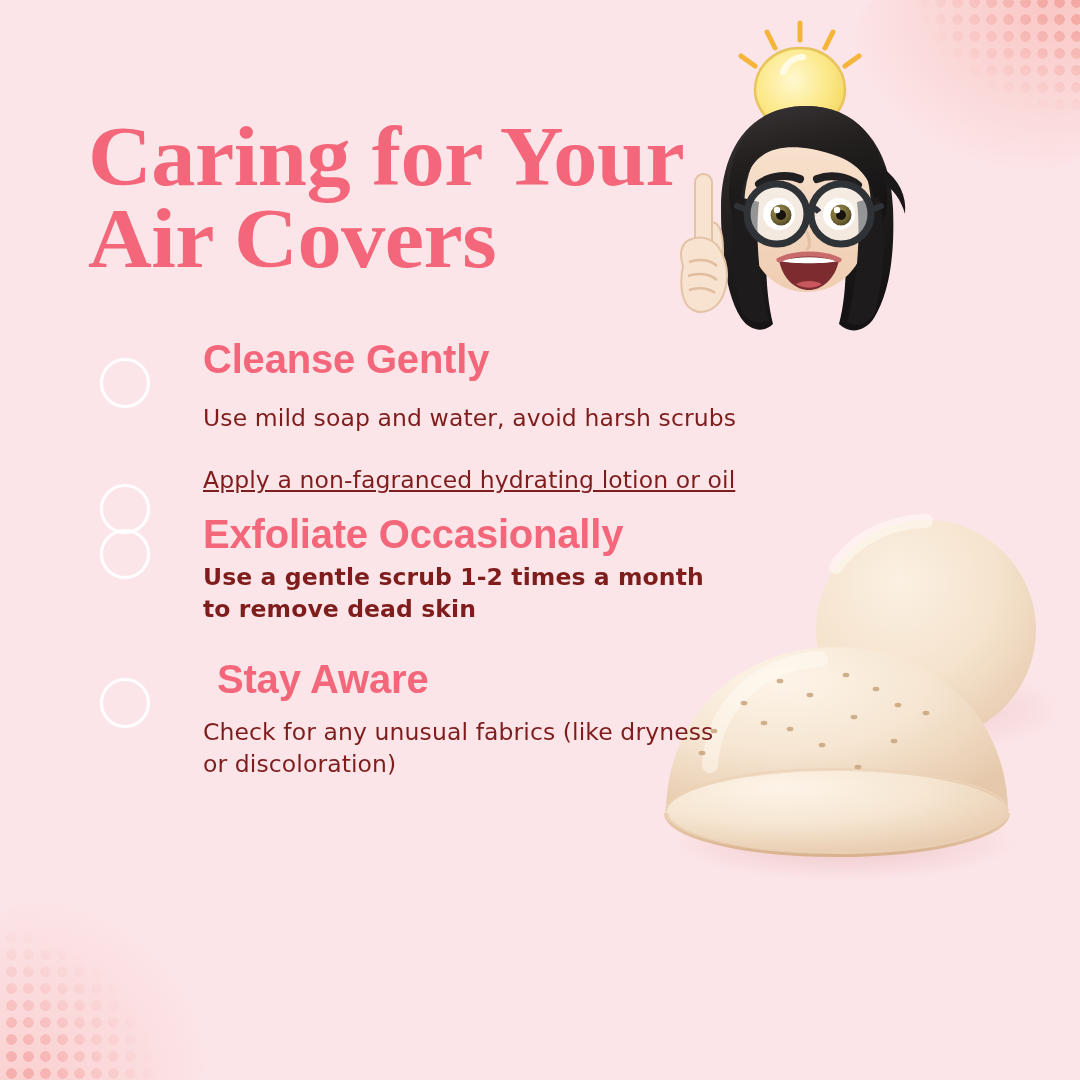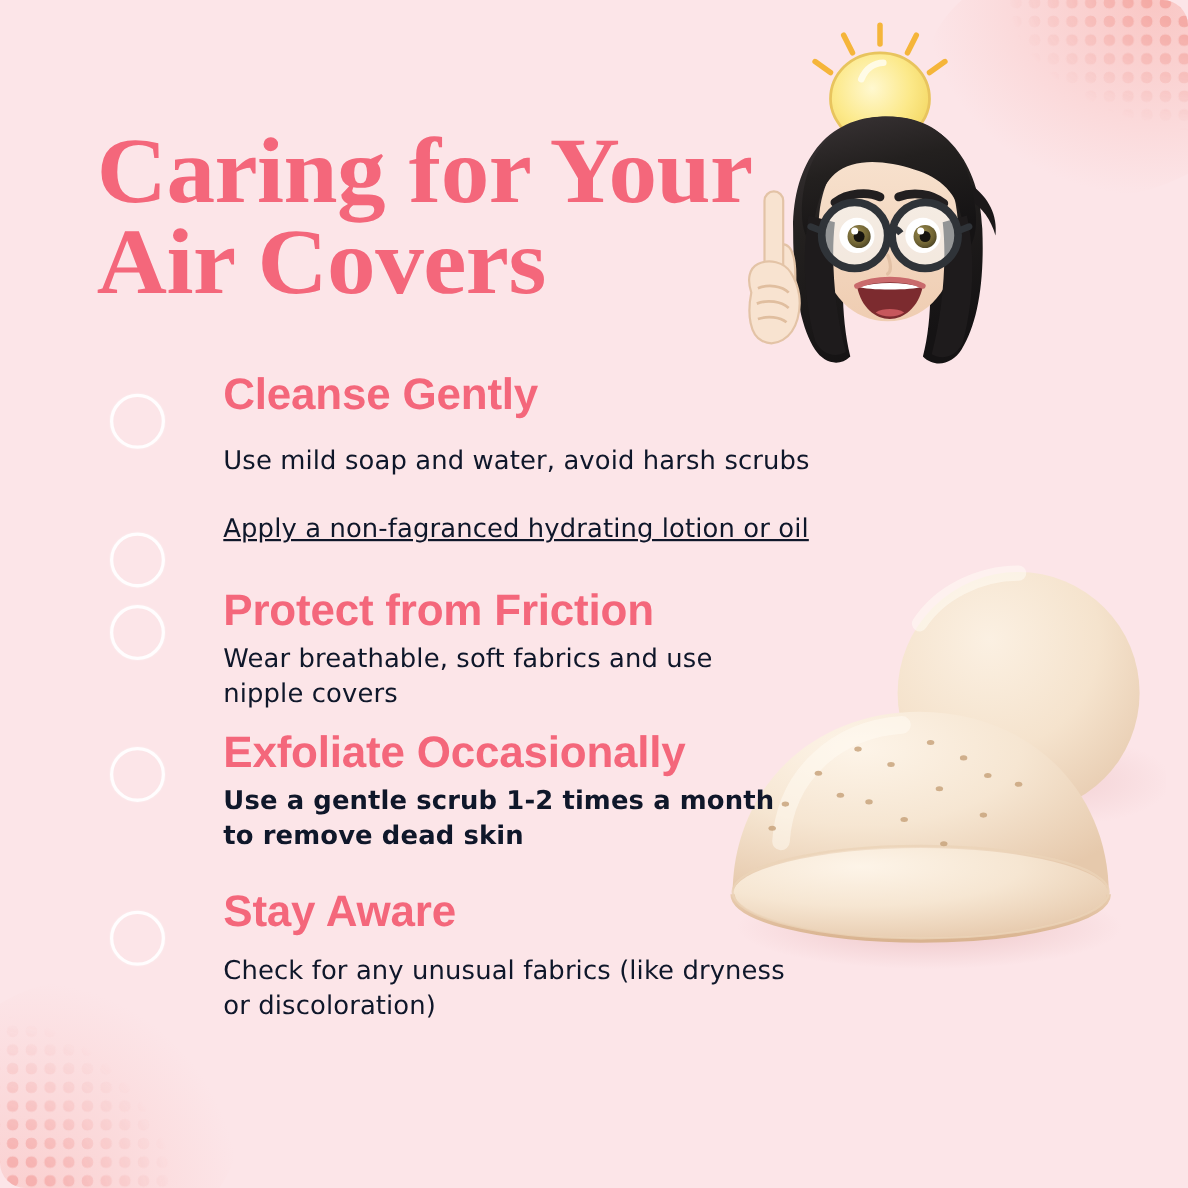--- a/index.html
+++ b/index.html
@@ -2,21 +2,21 @@
 <html><head>
 <meta charset="utf-8">
 <style>
   html,body{margin:0;padding:0;}
   body{
     width:1080px;height:1080px;overflow:hidden;
     background:#FCE5E8;
     font-family:"Liberation Sans", sans-serif;
     position:relative;
   }
-  .canvas{position:absolute;inset:0;overflow:hidden;border-radius:23px;}
+  .canvas{position:absolute;inset:0;overflow:hidden;}
 
   
   .halftone{position:absolute;pointer-events:none;}
   .halftone-tr{
     top:-6px;right:-10px;width:260px;height:150px;
     background-image:radial-gradient(circle at center, #F3A39D 42%, rgba(243,163,157,0) 46%);
     background-size:17px 17px;
     -webkit-mask-image:radial-gradient(ellipse 230px 165px at 108% -12%, rgba(0,0,0,1) 0%, rgba(0,0,0,.85) 32%, rgba(0,0,0,.35) 62%, rgba(0,0,0,0) 88%);
             mask-image:radial-gradient(ellipse 230px 165px at 108% -12%, rgba(0,0,0,1) 0%, rgba(0,0,0,.85) 32%, rgba(0,0,0,.35) 62%, rgba(0,0,0,0) 88%);
     opacity:.95;
@@ -75,21 +75,21 @@
     color:#F4677B;
     letter-spacing:-.2px;
     margin:0;
     white-space:nowrap;
   }
   .item-desc{
     font-family:"DejaVu Sans", sans-serif;
     font-weight:400;
     font-size:23.5px;
     line-height:1.38;
-    color:#0f172a;
+    color:#7f1d1d;
     margin:0;
     letter-spacing:.1px;
   }
 
   
   .i1{margin-top:0;}
   .i1 .item-head{margin-bottom:22px;}
   .i1 .bullet{top:20px;}
 
   .i2{margin-top:30px;}
@@ -98,21 +98,21 @@
 
   .i3{margin-top:37px;}
   .i3 .item-head{margin-bottom:6px;}
   .i3 .bullet{top:16px;}
 
   .i4{margin-top:16px;}
   .i4 .item-head{margin-bottom:6px;}
   .i4 .bullet{top:16px;}
 
   .i5{margin-top:32px;}
-  .i5 .item-head{margin-bottom:16px;}
+  .i5 .item-head{margin-bottom:16px;margin-left:14px;}
   .i5 .bullet{top:20px;}
 </style>
 </head>
 <body>
 
 <div class="canvas">
 
   <div class="halftone halftone-tr-glow"></div>
   <div class="halftone halftone-tr"></div>
   <div class="halftone halftone-bl-glow"></div>
@@ -277,26 +277,20 @@
       <span class="bullet"></span>
       <p class="item-head">Cleanse Gently</p>
       <p class="item-desc" style="white-space: pre-line;">Use mild soap and water, avoid harsh scrubs</p>
     </div>
 
     <div class="item i2">
       <span class="bullet"></span>
       <p class="item-desc" style="white-space: pre-line; text-decoration: underline;">Apply a non-fagranced hydrating lotion or oil</p>
     </div>
 
-    <div class="item i3">
-      <span class="bullet"></span>
-      <p class="item-head">Protect from Friction</p>
-      <p class="item-desc" style="white-space: pre-line;">Wear breathable, soft fabrics and use
-nipple covers</p>
-    </div>
 
     <div class="item i4">
       <span class="bullet"></span>
       <p class="item-head">Exfoliate Occasionally</p>
       <p class="item-desc" style="white-space: pre-line; font-weight: bold;">Use a gentle scrub 1-2 times a month
 to remove dead skin</p>
     </div>
 
     <div class="item i5">
       <span class="bullet"></span>

